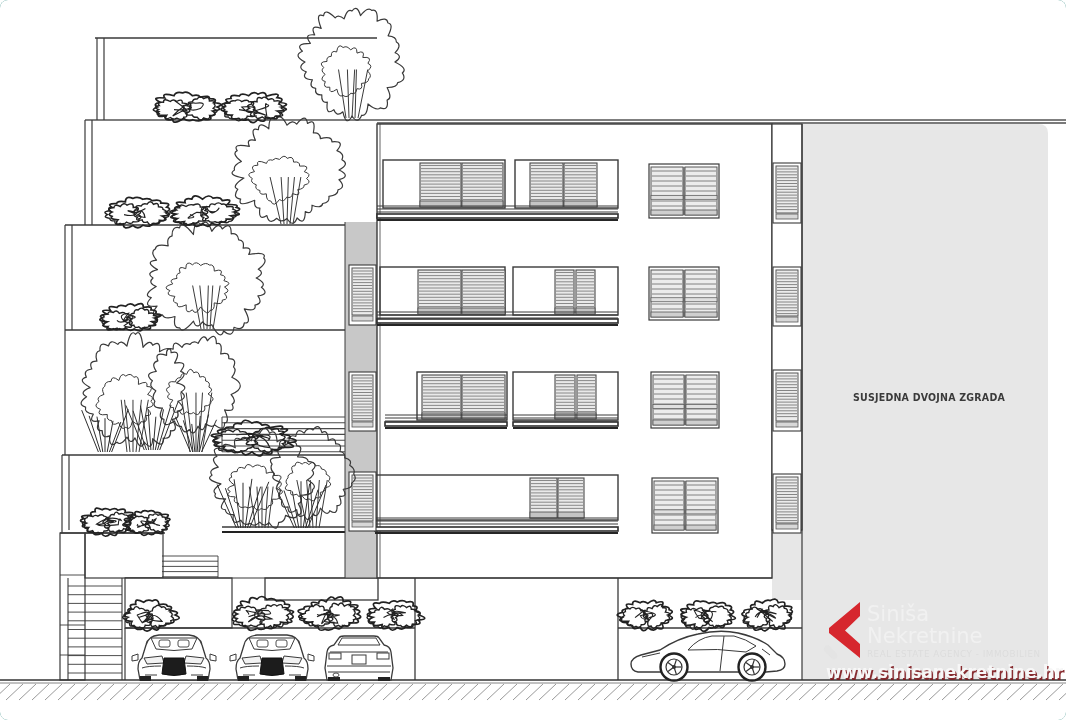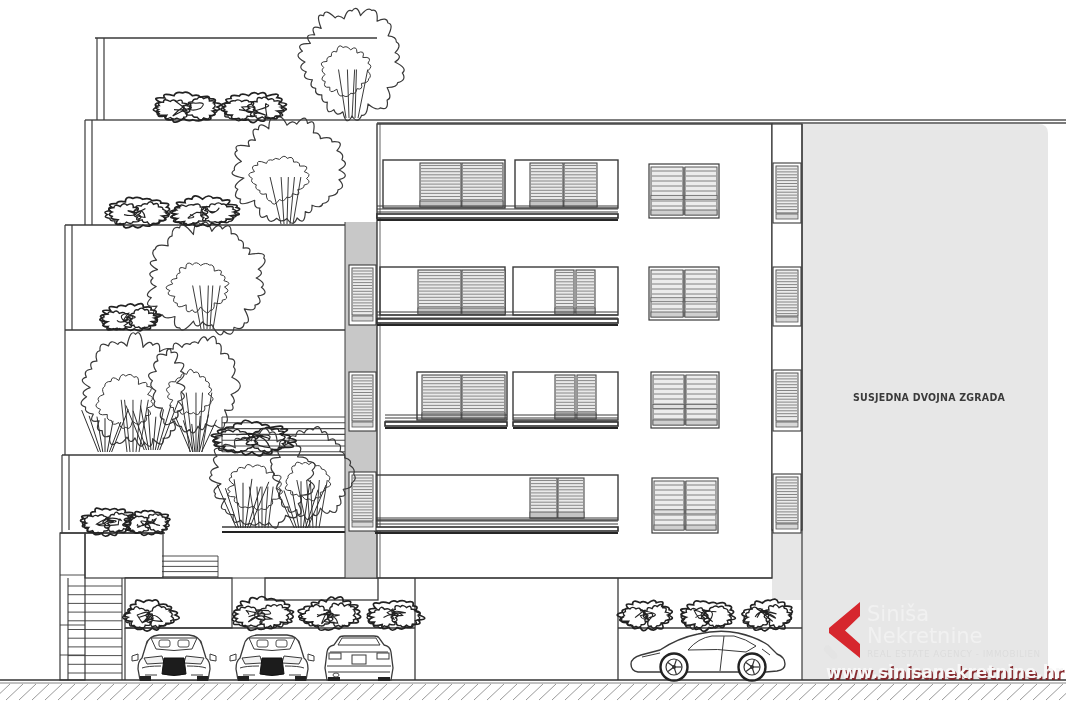--- a/index.html
+++ b/index.html
@@ -1,17 +1,17 @@
 <!DOCTYPE html>
 <html><head>
 <meta charset="utf-8">
 <style>
   html,body{margin:0;padding:0;background:#ffffff;}
   .stage{position:relative;width:1066px;height:720px;background:#0f766e;overflow:hidden;
-         font-family:"DejaVu Sans",sans-serif;}
+         font-family:"DejaVu Sans",sans-serif;border-radius:8px;}
   svg{display:block;}
   .neighbor-label{font-family:"DejaVu Sans",sans-serif;font-size:11px;font-weight:bold;
                   fill:#3b3b3b;letter-spacing:.25px;}
   .logo-name{font-family:"DejaVu Sans",sans-serif;font-size:21px;fill:#f2f2f2;opacity:.93;}
   .logo-tag{font-family:"DejaVu Sans",sans-serif;font-size:8.8px;fill:#dcdcdc;letter-spacing:.5px;opacity:.95;}
   .logo-web{font-family:"DejaVu Sans",sans-serif;font-size:18px;font-weight:bold;fill:#f7f7f7;}
   .logo-web-shadow{font-family:"DejaVu Sans",sans-serif;font-size:18px;font-weight:bold;fill:#7d181d;opacity:.9;}
 </style>
 </head>
 <body>

